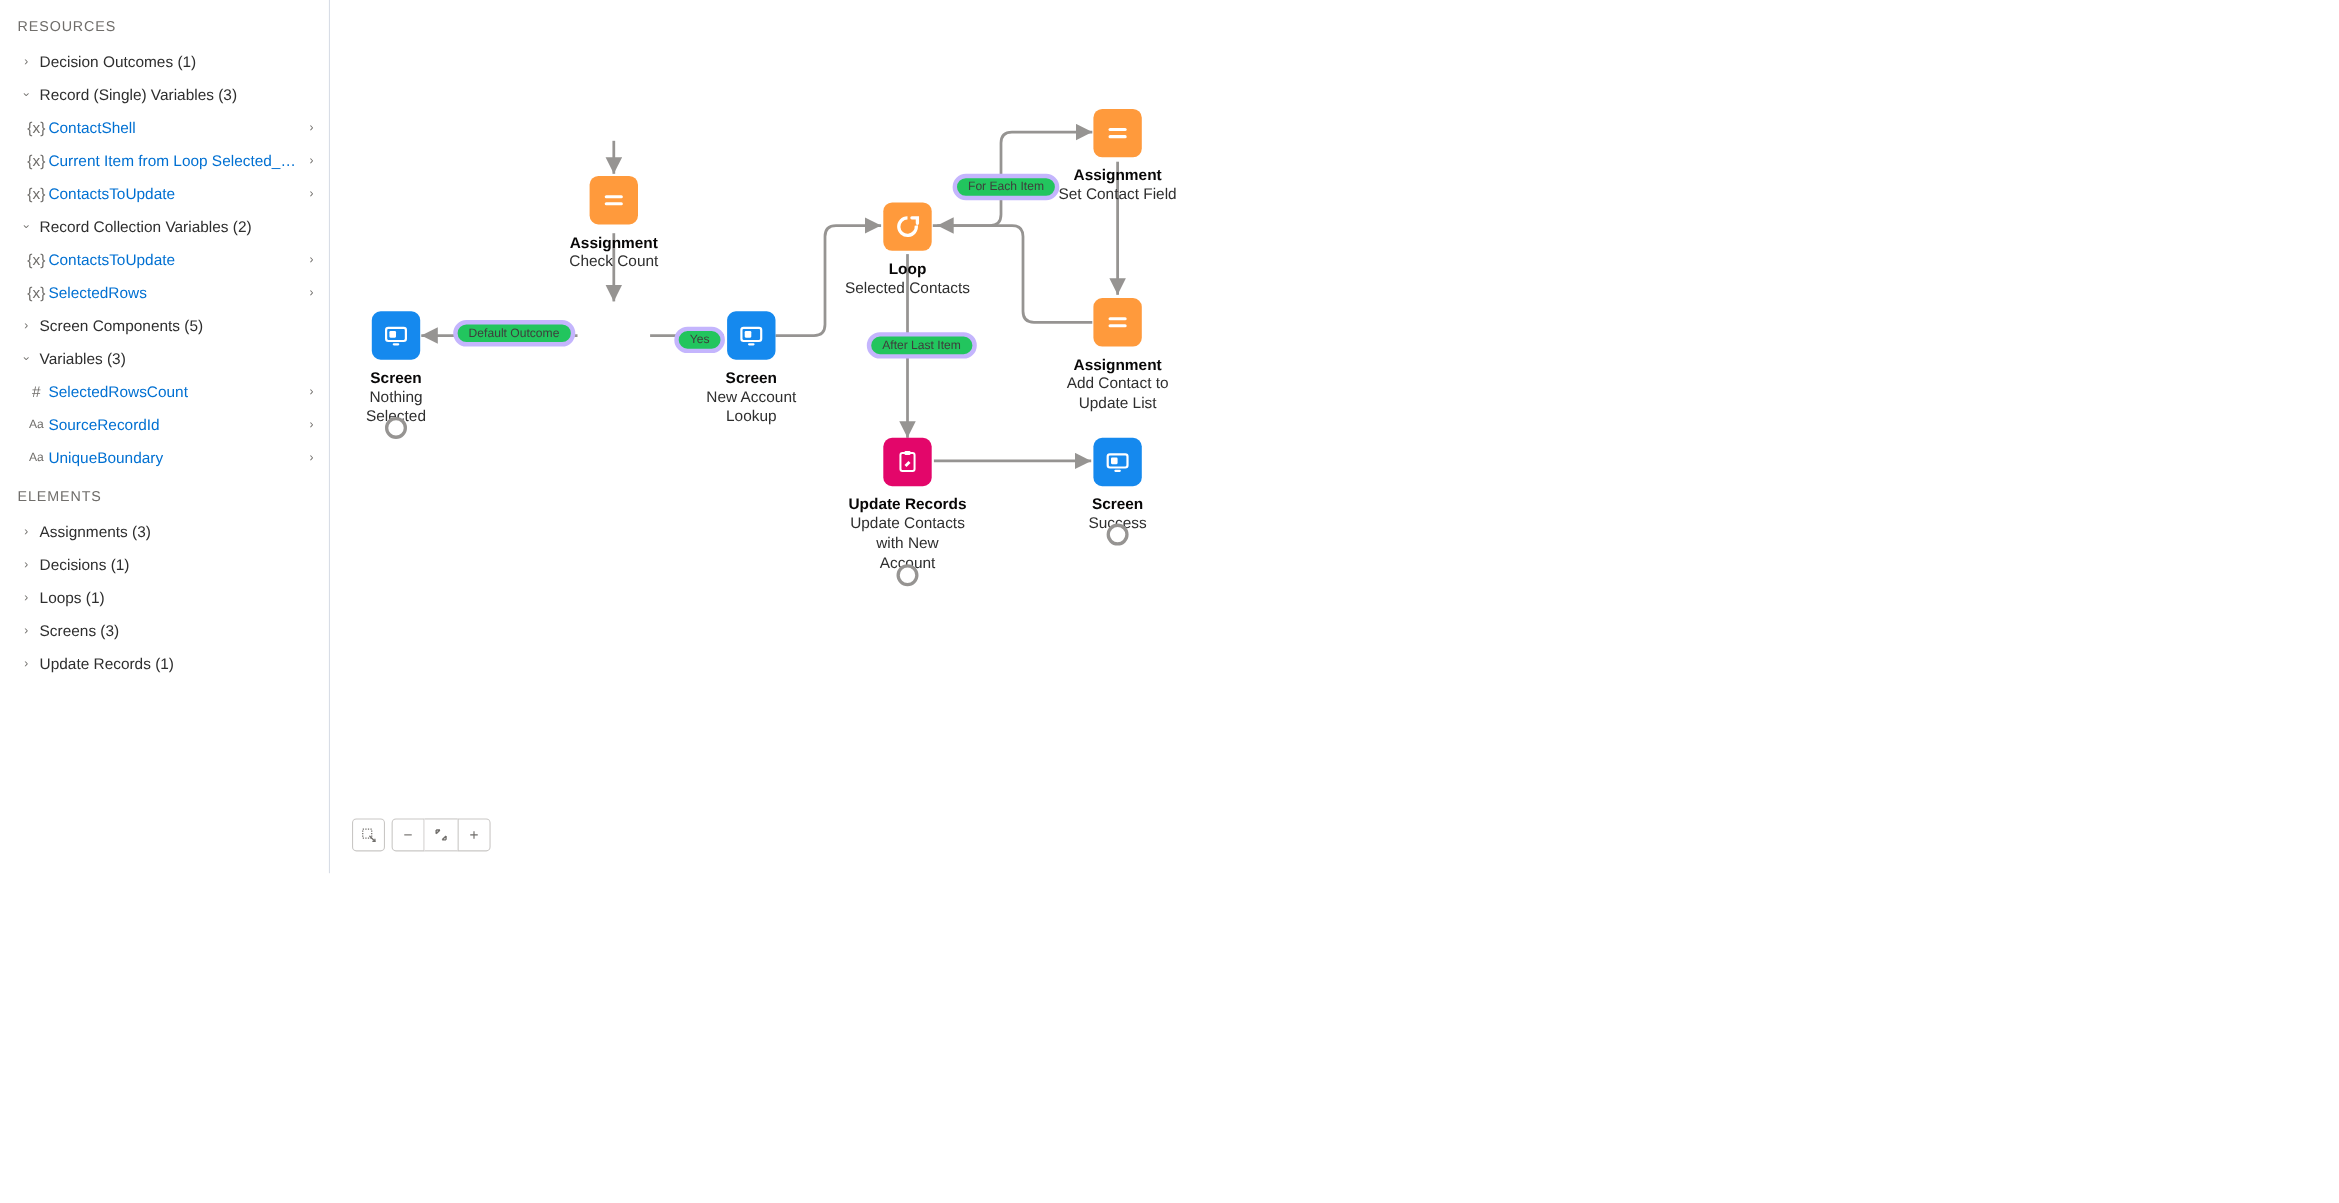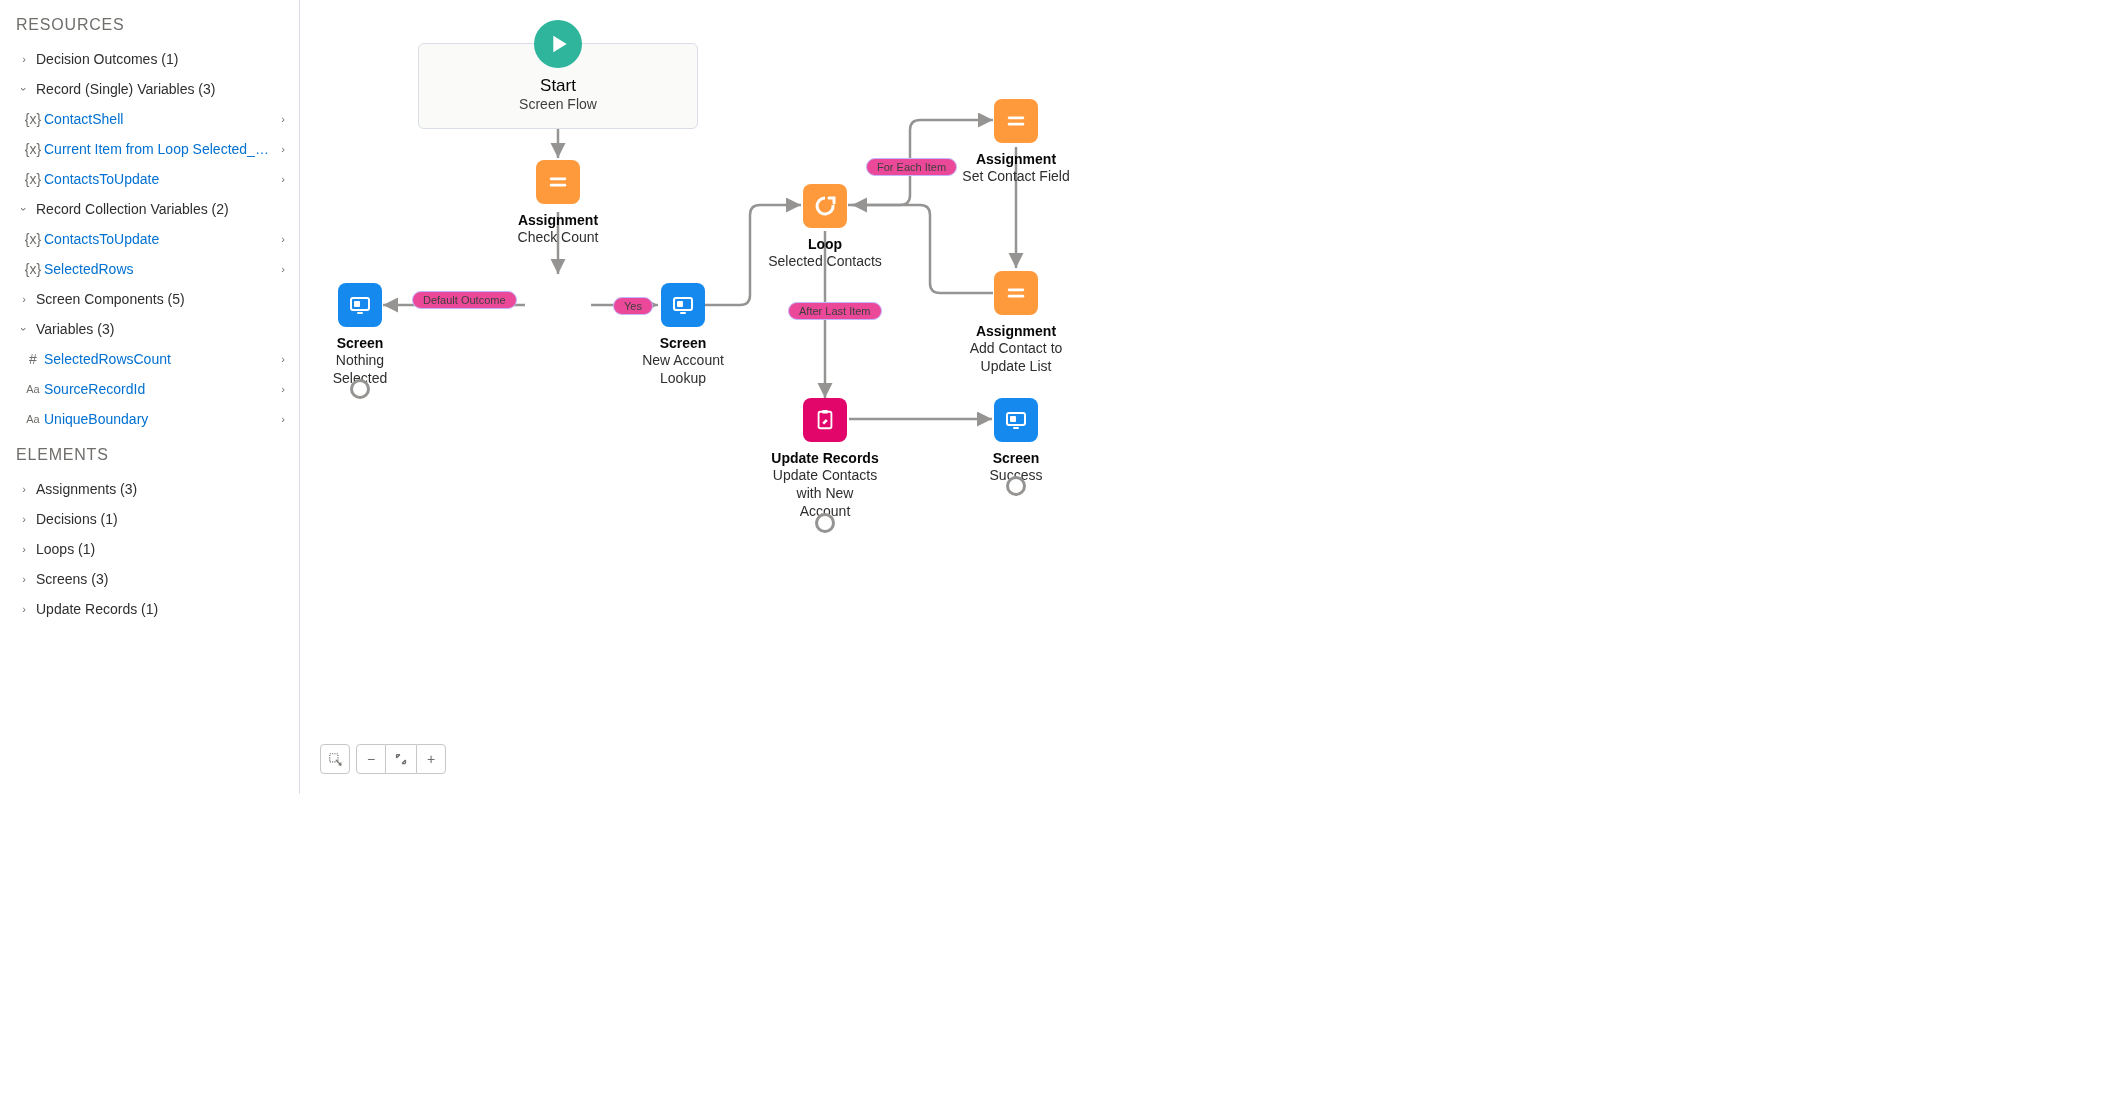--- a/index.html
+++ b/index.html
@@ -13,21 +13,21 @@
     width: 1548px;
     overflow: hidden;
   }
   .sidebar {
     width: 300px;
     border-right: 1px solid #d8dde6;
     padding: 14px 0;
     overflow-y: auto;
   }
   .section-header {
-    font-size: 16px;
+    font-size: 13px;
     letter-spacing: 0.8px;
     color: #706e6b;
     padding: 2px 16px 10px;
     font-weight: 400;
   }
   .tree-row {
     display: flex;
     align-items: center;
     padding: 4px 10px 4px 16px;
     font-size: 14px;
@@ -123,22 +123,22 @@
     background: #2eb59c;
     display: flex;
     align-items: center;
     justify-content: center;
     margin-top: -36px;
     margin-bottom: 8px;
   }
   .play svg { fill: #fff; width: 20px; height: 20px; margin-left: 3px; }
   .pill {
     position: absolute;
-    background: #ec4899;
-    border: 1px solid #c4b5fd;
+    background: #22c55e;
+    border: 4px solid #c4b5fd;
     border-radius: 12px;
     font-size: 11px;
     padding: 2px 10px;
     color: #3e3e3c;
     white-space: nowrap;
   }
   svg.arrows { position: absolute; top: 0; left: 0; width: 100%; height: 100%; pointer-events: none; }
   .toolbar {
     position: absolute;
     bottom: 20px;
@@ -282,29 +282,20 @@
 
     <path d="M716,147 L716,268" stroke="#969492" stroke-width="2.5" fill="none" marker-end="url(#ah)"></path>
 
     <path d="M693,293 L640,293 Q630,293 630,283 L630,215 Q630,205 620,205 L552,205" stroke="#969492" stroke-width="2.5" fill="none" marker-end="url(#ah)"></path>
 
     <path d="M525,231 L525,398" stroke="#969492" stroke-width="2.5" fill="none" marker-end="url(#ah)"></path>
 
     <path d="M549,419 L692,419" stroke="#969492" stroke-width="2.5" fill="none" marker-end="url(#ah)"></path>
   </svg>
 
-  <div class="start-box" style="left:118px; top:43px; width:280px;">
-    <div class="play">
-      <svg viewBox="0 0 24 24">
-          <path d="M4 2 L20 12 L4 22 Z"></path>
-        </svg>
-    </div>
-    <div style="font-size:17px;">Start</div>
-    <div style="font-size:14px; color:#3e3e3c;">Screen Flow</div>
-  </div>
 
   <div class="node" style="left:215px; top:160px; width:86px;">
     <div class="node-icon orange">
       <svg width="22" height="22" viewBox="0 0 24 24" fill="#fff">
           <rect x="3" y="7" width="18" height="3" rx="1.5"></rect>
           <rect x="3" y="14" width="18" height="3" rx="1.5"></rect>
         </svg>
     </div>
     <div class="node-title">Assignment</div>
     <div class="node-sub">Check Count</div>

